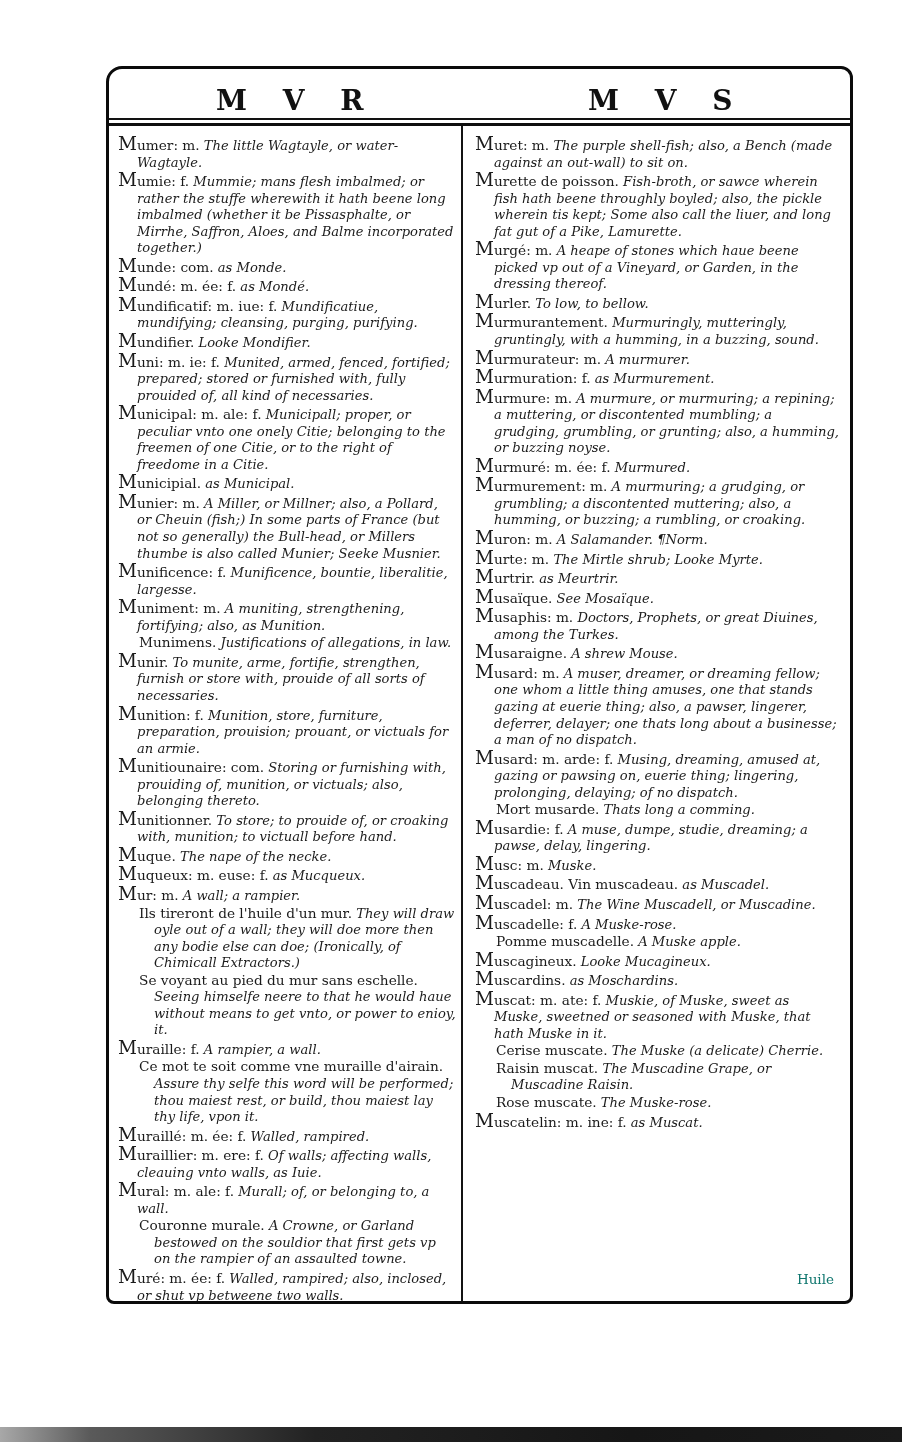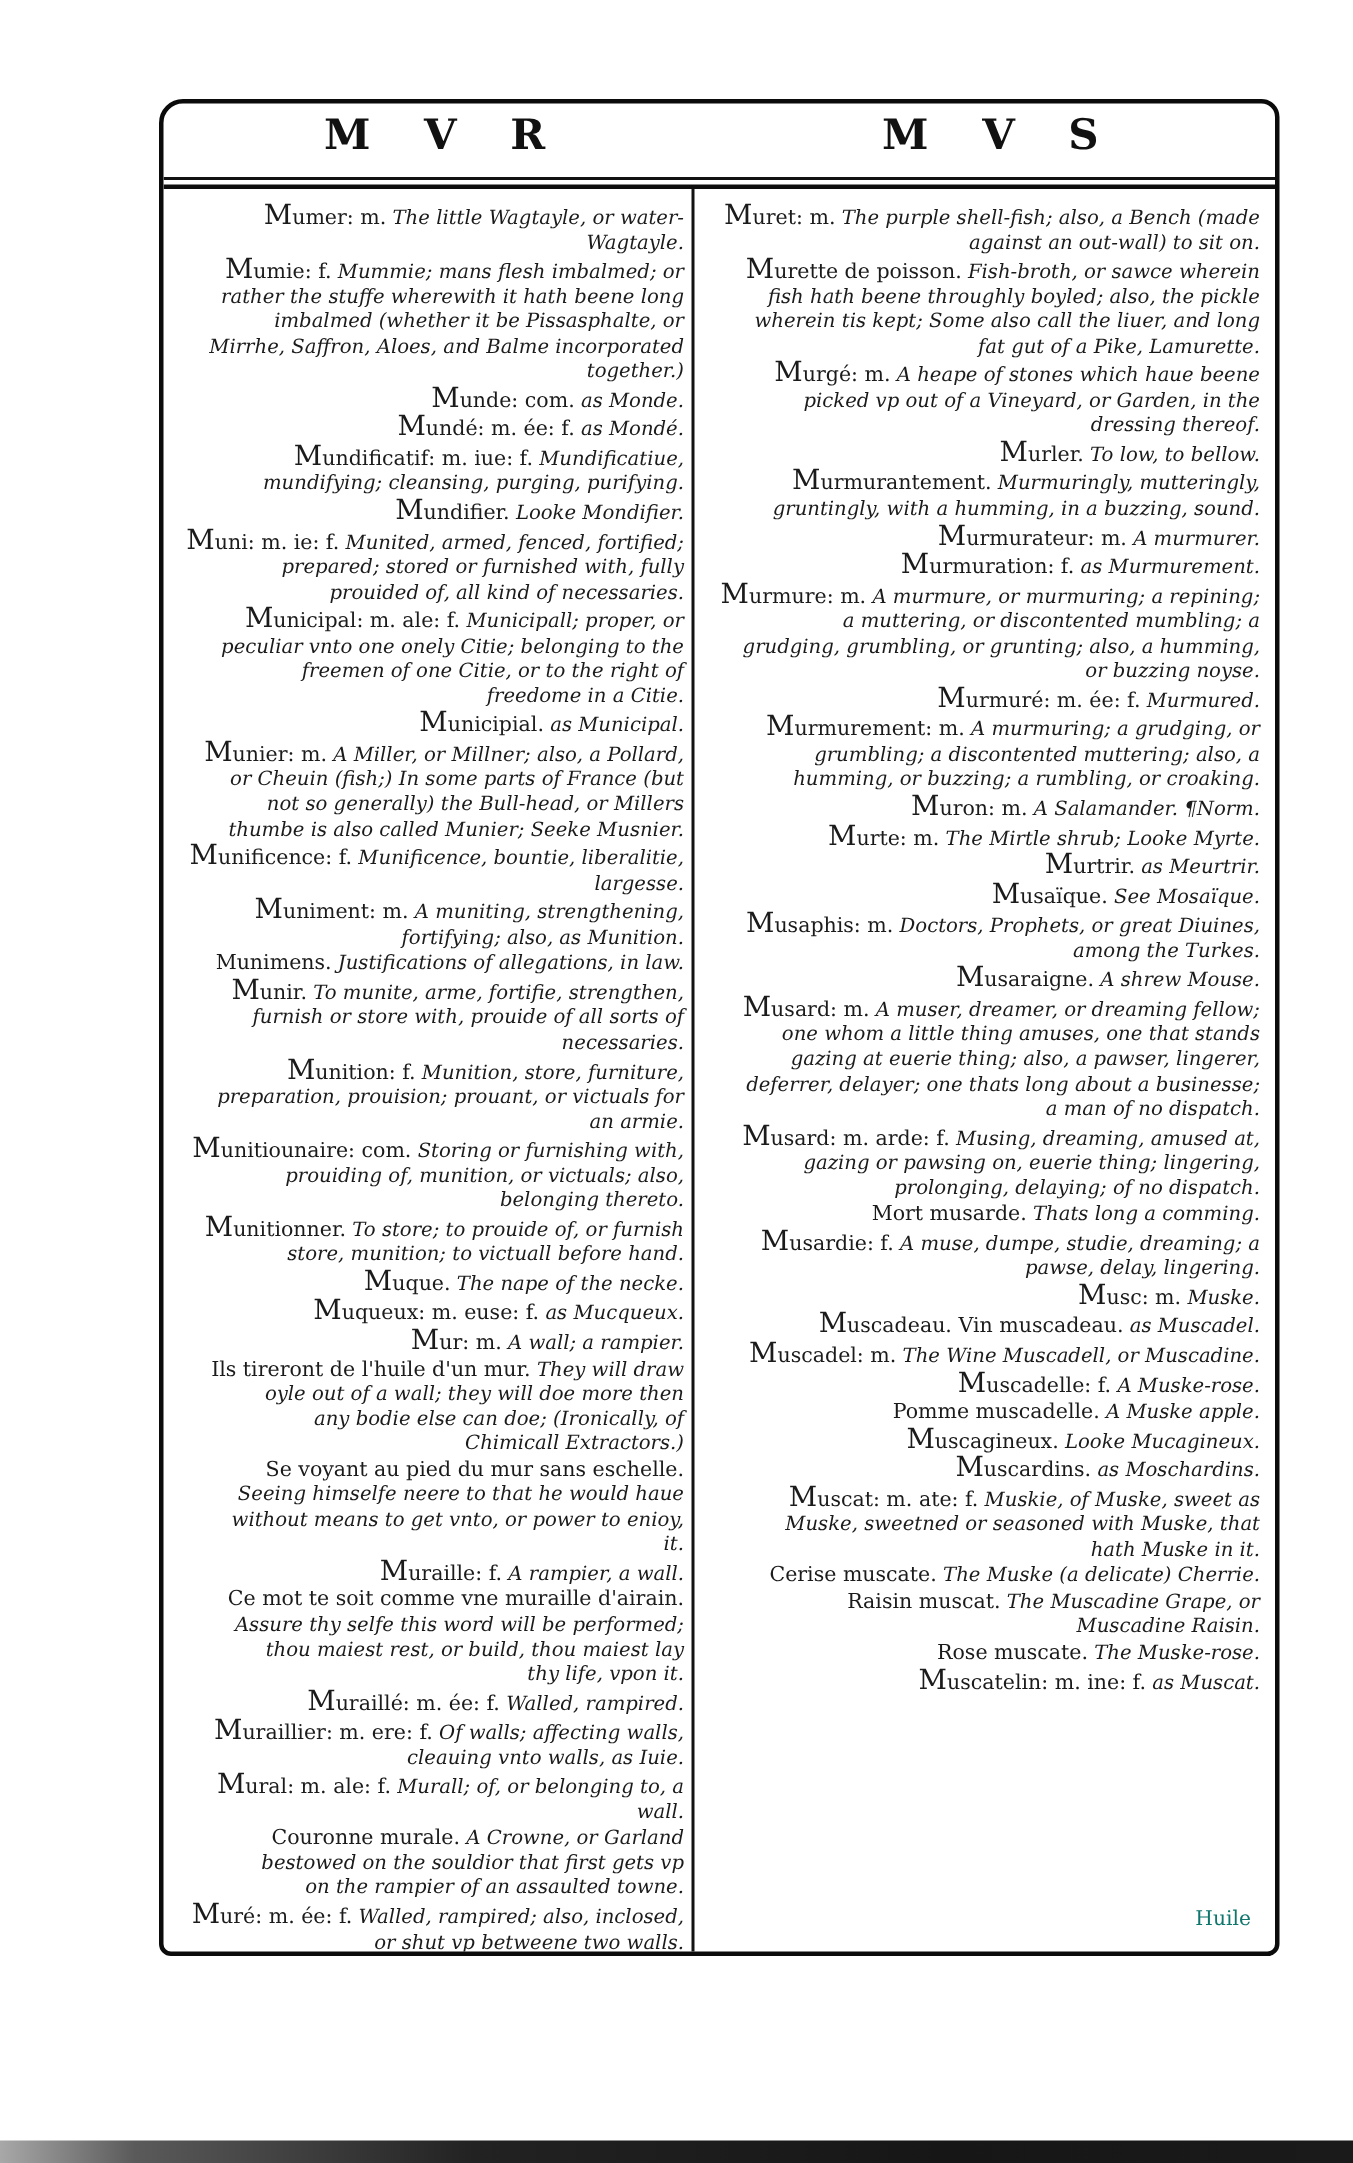--- a/index.html
+++ b/index.html
@@ -8,30 +8,30 @@
     background:#ffffff; overflow:hidden;
     font-family:"DejaVu Serif", serif; color:#1b1b1b;
   }
   .frame {
     position:absolute; left:106px; top:66px; width:741px; height:1232px;
     border:3px solid #0b0b0b;
     border-radius:16px 12px 8px 8px;
     background:#ffffff;
     overflow:hidden;
   }
-  .header-row { display:flex; height:44px; align-items:flex-start; margin-top:4px; }
+  .header-row { display:flex; height:44px; align-items:flex-end; margin-top:4px; }
   .header {
     flex:1; text-align:center; font-weight:bold; font-size:28px;
     letter-spacing:9px; word-spacing:8px; color:#111;
   }
   .header-rule {
     height:3px; margin:1px 0 0 0;
     border-top:2px solid #121212; border-bottom:3px solid #0e0e0e;
   }
-  .cols { display:flex; height:calc(100% - 55px);text-align:right; }
+  .cols { display:flex; height:calc(100% - 55px); }
   .col { box-sizing:border-box; padding-top:9px; overflow:hidden; }
   .col.left  { width:352px; padding-left:9px; padding-right:5px; }
   .divider { width:2px; background:#131313; }
   .col.right { flex:1; padding-left:12px; padding-right:10px; }
   p.entry {
     margin:0; font-size:13.1px; line-height:16.55px;
     text-indent:-19px; padding-left:19px; color:#1b1b1b;
   }
   p.entry.example { padding-left:36px; text-indent:-15px; }
   .head { font-style:normal; font-size:13.7px; }
@@ -67,21 +67,21 @@
           <p class="entry"><span class="head"><span class="cap">M</span>uni: m. ie: f.</span><span class="def"> Munited, armed, fenced, fortified; prepared; stored or furnished with, fully prouided of, all kind of necessaries.</span></p>
           <p class="entry"><span class="head"><span class="cap">M</span>unicipal: m. ale: f.</span><span class="def"> Municipall; proper, or peculiar vnto one onely Citie; belonging to the freemen of one Citie, or to the right of freedome in a Citie.</span></p>
           <p class="entry"><span class="head"><span class="cap">M</span>unicipial.</span><span class="def"> as Municipal.</span></p>
           <p class="entry"><span class="head"><span class="cap">M</span>unier: m.</span><span class="def"> A Miller, or Millner; also, a Pollard, or Cheuin (fish;) In some parts of France (but not so generally) the Bull-head, or Millers thumbe is also called Munier; Seeke Musnier.</span></p>
           <p class="entry"><span class="head"><span class="cap">M</span>unificence: f.</span><span class="def"> Munificence, bountie, liberalitie, largesse.</span></p>
           <p class="entry"><span class="head"><span class="cap">M</span>uniment: m.</span><span class="def"> A muniting, strengthening, fortifying; also, as Munition.</span></p>
           <p class="entry example"><span class="head">Munimens.</span><span class="def"> Justifications of allegations, in law.</span></p>
           <p class="entry"><span class="head"><span class="cap">M</span>unir.</span><span class="def"> To munite, arme, fortifie, strengthen, furnish or store with, prouide of all sorts of necessaries.</span></p>
           <p class="entry"><span class="head"><span class="cap">M</span>unition: f.</span><span class="def"> Munition, store, furniture, preparation, prouision; prouant, or victuals for an armie.</span></p>
           <p class="entry"><span class="head"><span class="cap">M</span>unitiounaire: com.</span><span class="def"> Storing or furnishing with, prouiding of, munition, or victuals; also, belonging thereto.</span></p>
-          <p class="entry"><span class="head"><span class="cap">M</span>unitionner.</span><span class="def"> To store; to prouide of, or furnish store, munition; to victuall before hand.</span></p>
+          <p class="entry"><span class="head"><span class="cap">M</span>unitionner.</span><span class="def"> To store; to prouide of, or croaking with, munition; to victuall before hand.</span></p>
           <p class="entry"><span class="head"><span class="cap">M</span>uque.</span><span class="def"> The nape of the necke.</span></p>
           <p class="entry"><span class="head"><span class="cap">M</span>uqueux: m. euse: f.</span><span class="def"> as Mucqueux.</span></p>
           <p class="entry"><span class="head"><span class="cap">M</span>ur: m.</span><span class="def"> A wall; a rampier.</span></p>
           <p class="entry example"><span class="head">Ils tireront de l'huile d'un mur.</span><span class="def"> They will draw oyle out of a wall; they will doe more then any bodie else can doe; (Ironically, of Chimicall Extractors.)</span></p>
           <p class="entry example"><span class="head">Se voyant au pied du mur sans eschelle.</span><span class="def"> Seeing himselfe neere to that he would haue without means to get vnto, or power to enioy, it.</span></p>
           <p class="entry"><span class="head"><span class="cap">M</span>uraille: f.</span><span class="def"> A rampier, a wall.</span></p>
           <p class="entry example"><span class="head">Ce mot te soit comme vne muraille d'airain.</span><span class="def"> Assure thy selfe this word will be performed; thou maiest rest, or build, thou maiest lay thy life, vpon it.</span></p>
           <p class="entry"><span class="head"><span class="cap">M</span>uraillé: m. ée: f.</span><span class="def"> Walled, rampired.</span></p>
           <p class="entry"><span class="head"><span class="cap">M</span>uraillier: m. ere: f.</span><span class="def"> Of walls; affecting walls, cleauing vnto walls, as Iuie.</span></p>
           <p class="entry"><span class="head"><span class="cap">M</span>ural: m. ale: f.</span><span class="def"> Murall; of, or belonging to, a wall.</span></p>

